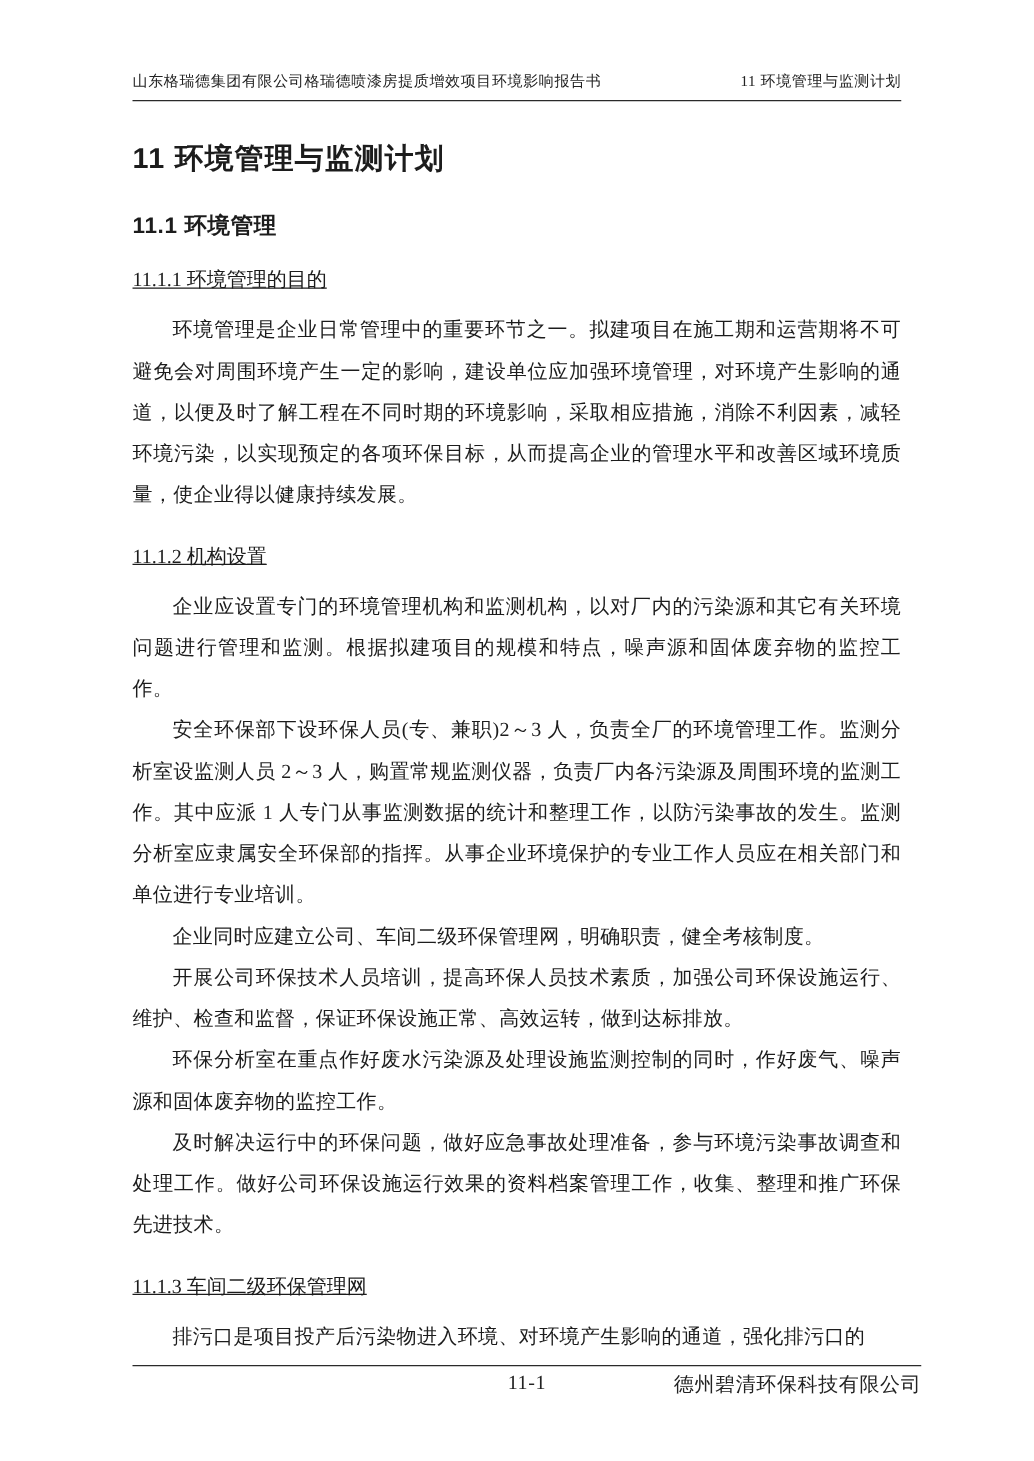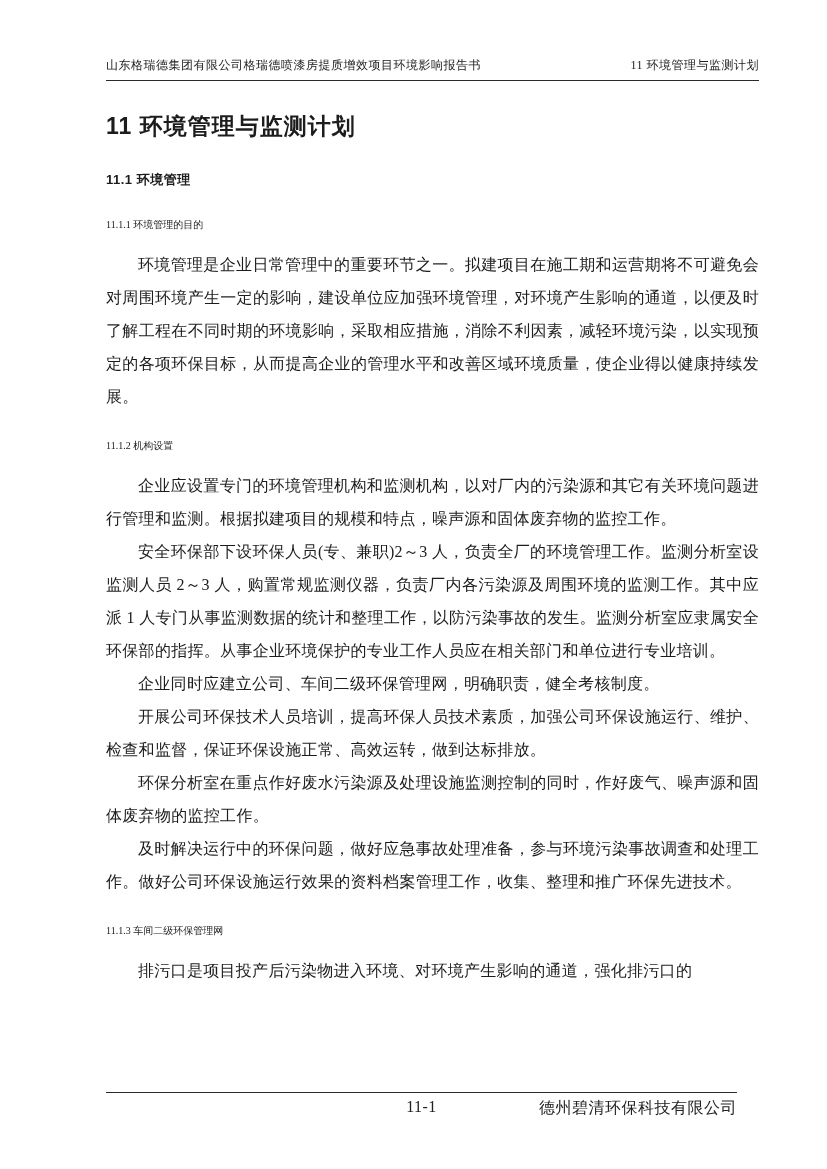--- a/index.html
+++ b/index.html
@@ -4,21 +4,21 @@
 <style>
   html, body { margin: 0; padding: 0; }
   body {
     width: 827px; height: 1169px;
     background: #ffffff;
     color: #1c1c1c;
     font-family: "Liberation Serif", "DejaVu Serif", serif;
     position: relative;
     overflow: hidden;
   }
-  .content { padding: 0 68px 0 106px; }
+  .content { padding: 0 106px 0 106px; }
 
   .page-header {
     display: flex;
     justify-content: space-between;
     align-items: flex-end;
     padding-top: 57px;
     padding-bottom: 6px;
     border-bottom: 1.5px solid #2a2a2a;
     font-size: 12px;
     letter-spacing: 0.5px;
@@ -28,31 +28,32 @@
   .chapter-title {
     margin: 30px 0 0;
     font-size: 23px;
     line-height: 30px;
     font-weight: bold;
     font-family: "Liberation Sans", "DejaVu Sans", sans-serif;
     letter-spacing: 1px;
   }
   .section-heading {
     margin: 27px 0 0;
-    font-size: 13px;
+    font-size: 18px;
     line-height: 24px;
     font-weight: bold;
     font-family: "Liberation Sans", "DejaVu Sans", sans-serif;
     letter-spacing: 0.5px;
   }
   .subsection-heading {
     margin: 22px 0 12px;
-    font-size: 10px;
+    font-size: 16px;
     line-height: 22px;
     font-weight: normal;
+    text-decoration: underline;
   }
   .body-paragraph {
     margin: 0;
     font-size: 16px;
     line-height: 33px;
     text-align: justify;
     text-indent: 2em;
     letter-spacing: 0.3px;
   }
 

